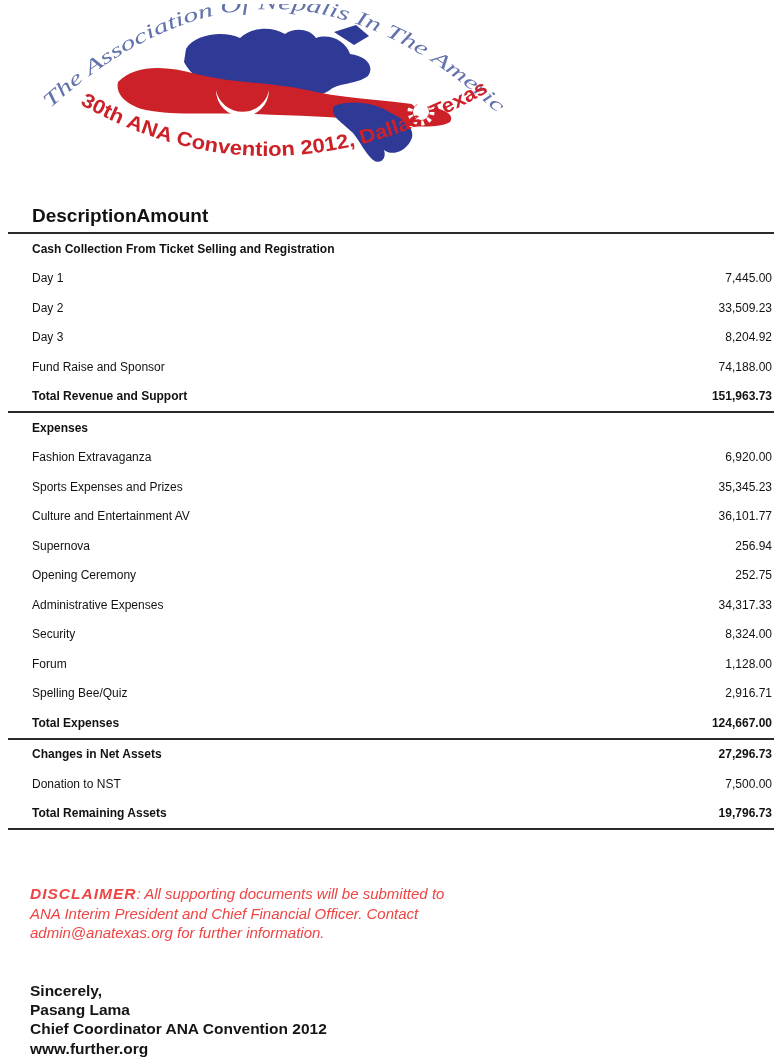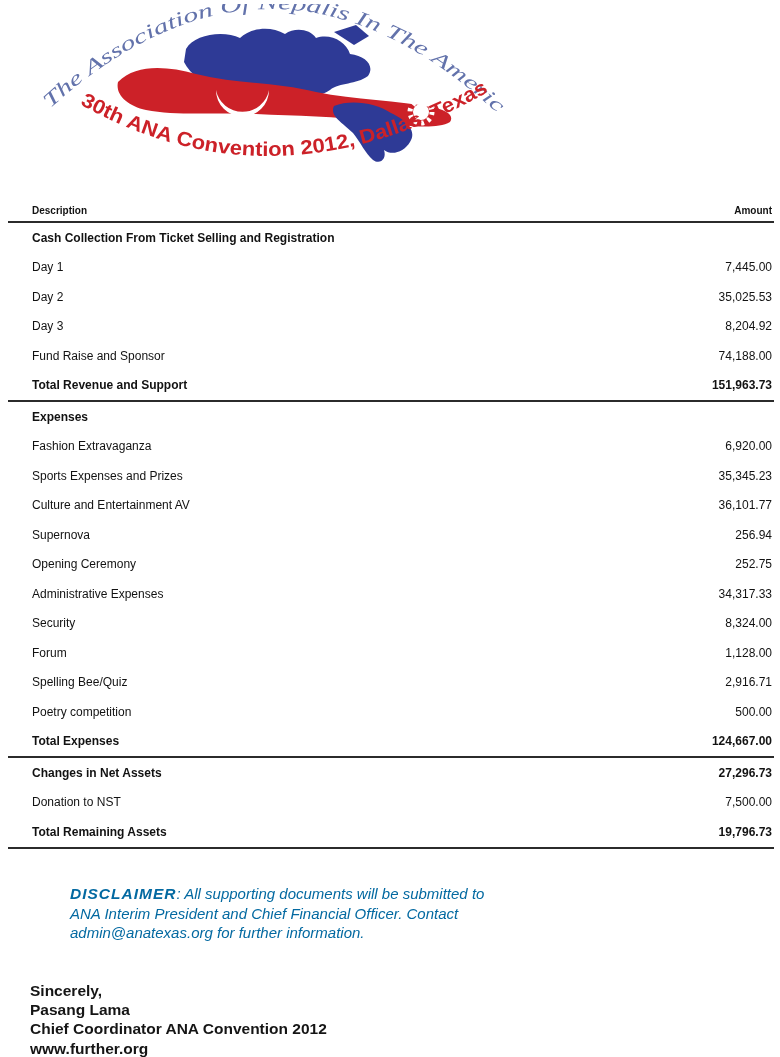--- a/index.html
+++ b/index.html
@@ -7,38 +7,38 @@
     position:relative; width:780px; height:1057px; background:#ffffff;
     font-family:"Liberation Sans", sans-serif; color:#121212; overflow:hidden;
   }
 
   
   .logo { position:absolute; left:35px; top:4px; width:472px; height:164px; }
 
   
   .fin-table { position:absolute; left:8px; top:205px; width:766px; }
   .thead {
-    display:flex; justify-content:space-between; align-items:flex-end;
-    padding:0 2px 5px 24px; font-weight:bold; font-size:10px;
+    display:flex; align-items:flex-end;
+    padding:0 2px 5px 24px; font-weight:bold; font-size:19px;
     border-bottom:2px solid #2b2b2b;
   }
   .row {
     display:flex; justify-content:space-between; align-items:center;
     height:29.5px; padding:0 2px 0 24px; font-size:12px; line-height:1;
   }
   .row .label { white-space:nowrap; }
   .row .amount { text-align:right; font-variant-numeric:tabular-nums; }
   .row.section .label { font-weight:bold; }
   .row.bold { font-weight:bold; }
   .row.total { font-weight:bold; border-bottom:2px solid #2b2b2b; }
 
   
   .disclaimer {
     position:absolute; left:30px; top:884px; width:424px;
-    font-style:italic; font-size:15px; line-height:19.5px; color:#0369a1;margin-left:40px;
+    font-style:italic; font-size:15px; line-height:19.5px; color:#ef4444;
   }
   .disclaimer .dhead {
     font-weight:bold; font-size:15.5px; letter-spacing:1px; font-style:italic;
   }
 
   
   .signature {
     position:absolute; left:30px; top:981px;
     font-weight:bold; font-size:15.5px; line-height:19.2px; color:#151515;
   }
@@ -88,21 +88,21 @@
         <div class="row section">
           <span class="label">Cash Collection From Ticket Selling and Registration</span>
           <span class="amount"></span>
         </div>
         <div class="row normal">
           <span class="label">Day 1</span>
           <span class="amount">7,445.00</span>
         </div>
         <div class="row normal">
           <span class="label">Day 2</span>
-          <span class="amount">35,025.53</span>
+          <span class="amount">33,509.23</span>
         </div>
         <div class="row normal">
           <span class="label">Day 3</span>
           <span class="amount">8,204.92</span>
         </div>
         <div class="row normal">
           <span class="label">Fund Raise and Sponsor</span>
           <span class="amount">74,188.00</span>
         </div>
         <div class="row total">
@@ -142,24 +142,20 @@
           <span class="amount">8,324.00</span>
         </div>
         <div class="row normal">
           <span class="label">Forum</span>
           <span class="amount">1,128.00</span>
         </div>
         <div class="row normal">
           <span class="label">Spelling Bee/Quiz</span>
           <span class="amount">2,916.71</span>
         </div>
-        <div class="row normal">
-          <span class="label">Poetry competition</span>
-          <span class="amount">500.00</span>
-        </div>
         <div class="row total">
           <span class="label">Total Expenses</span>
           <span class="amount">124,667.00</span>
         </div>
         <div class="row bold">
           <span class="label">Changes in Net Assets</span>
           <span class="amount">27,296.73</span>
         </div>
         <div class="row normal">
           <span class="label">Donation to NST</span>

